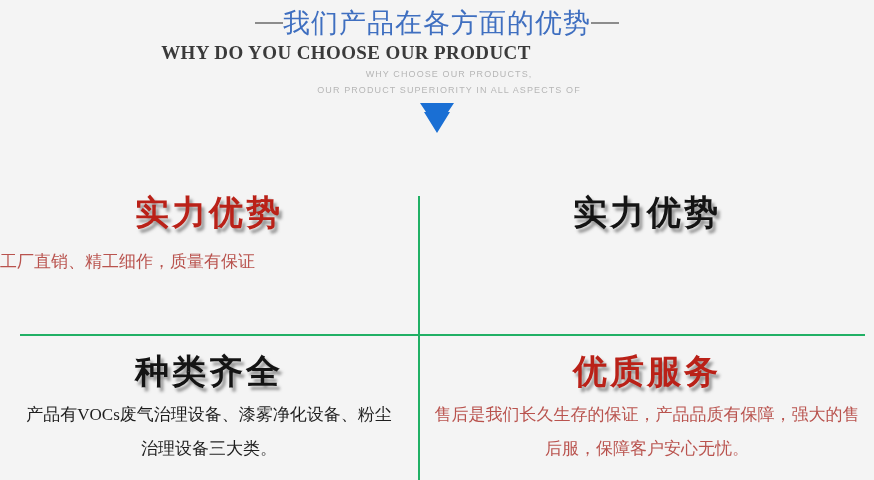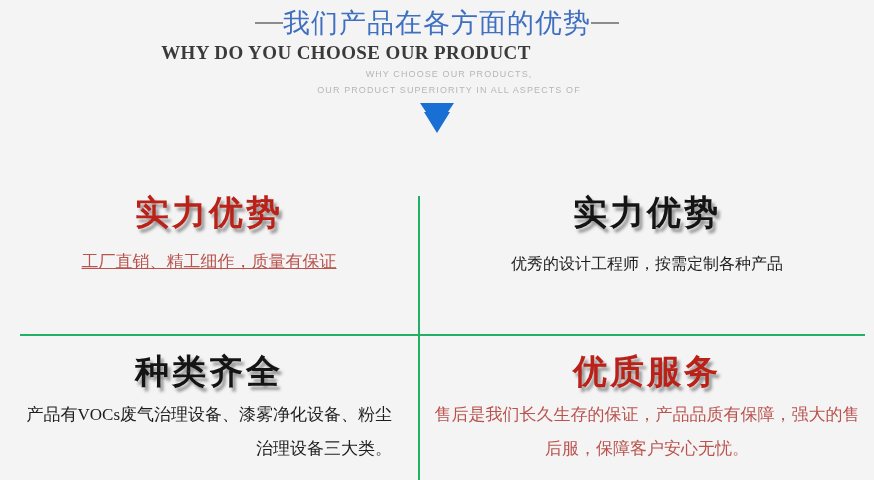--- a/index.html
+++ b/index.html
@@ -149,27 +149,27 @@
     color: #b9534e;
   }
   .body-black {
     color: #1d1d1d;
     font-family: "DejaVu Sans", "Liberation Sans", sans-serif;
     font-size: 16px;
   }
 
   
   .cell-tl .cell-heading { margin-top: 15px; }
-  .cell-tl .cell-body    { margin-top: 12px; text-align: center; text-decoration: underline; }
+  .cell-tl .cell-body    { margin-top: 12px; text-align: left; }
 
   .cell-tr .cell-heading { margin-top: 15px; }
   .cell-tr .cell-body    { margin-top: 14px; text-align: center; }
 
   .cell-bl .cell-heading { margin-top: 14px; }
-  .cell-bl .cell-body    { margin-top: 6px; padding: 0 26px; text-align: right; }
+  .cell-bl .cell-body    { margin-top: 6px; padding: 0 26px; text-align: center; }
 
   .cell-br .cell-heading { margin-top: 14px; }
   .cell-br .cell-body    { margin-top: 6px; padding: 0 12px; text-align: center; }
 </style>
 </head>
 <body>
 
 <div class="header">
 
   <div class="title-row">
@@ -198,21 +198,20 @@
   <div class="v-line"></div>
   <div class="h-line"></div>
 
   <div class="cell cell-tl">
     <div class="cell-heading heading-red">实力优势</div>
     <div class="cell-body body-red">工厂直销、精工细作，质量有保证</div>
   </div>
 
   <div class="cell cell-tr">
     <div class="cell-heading heading-black">实力优势</div>
-    <div class="cell-body body-black">优秀的设计工程师，按需定制各种产品</div>
   </div>
 
   <div class="cell cell-bl">
     <div class="cell-heading heading-black">种类齐全</div>
     <div class="cell-body" style="color:#1d1d1d;">产品有VOCs废气治理设备、漆雾净化设备、粉尘治理设备三大类。</div>
   </div>
 
   <div class="cell cell-br">
     <div class="cell-heading heading-red">优质服务</div>
     <div class="cell-body body-red">售后是我们长久生存的保证，产品品质有保障，强大的售后服，保障客户安心无忧。</div>

